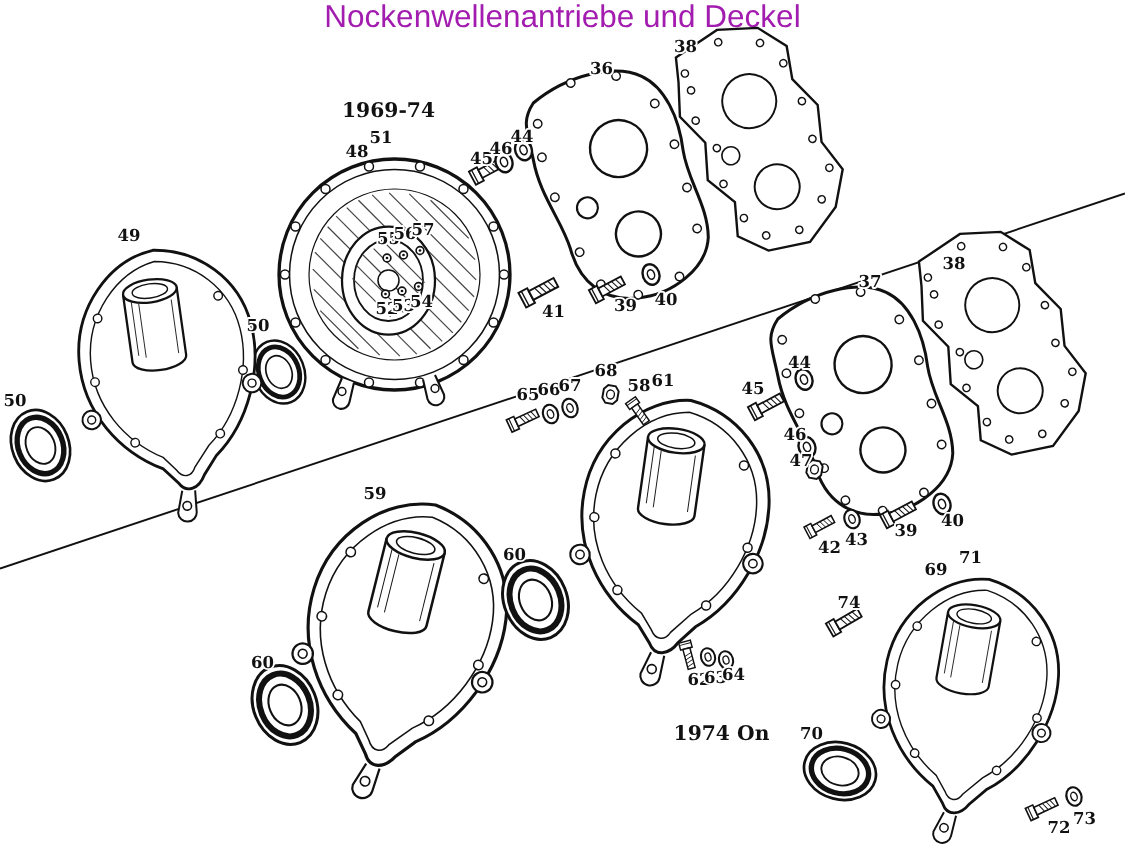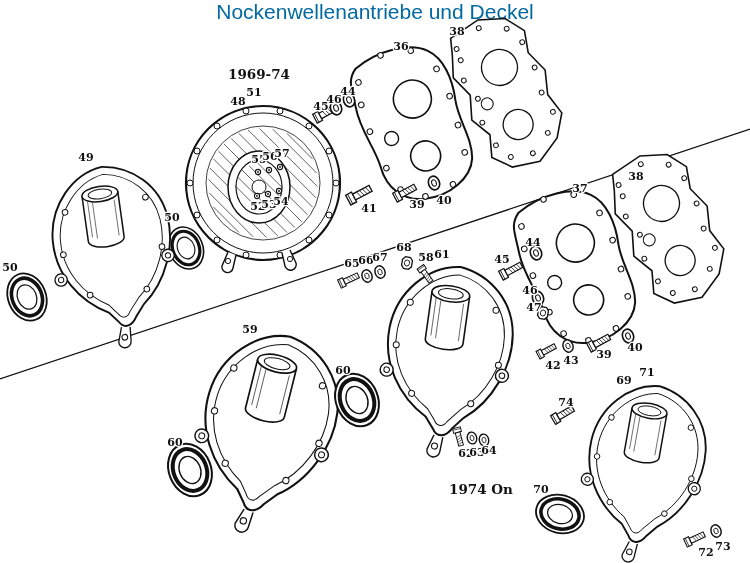--- a/index.html
+++ b/index.html
@@ -1,19 +1,19 @@
 <!DOCTYPE html>
 <html><head>
 <meta charset="utf-8">
 <style>
   html,body{margin:0;padding:0;background:#ffffff;}
   .page{position:relative;width:750px;height:563px;background:#ffffff;overflow:hidden;
         font-family:"Liberation Sans",sans-serif;}
   .title{position:absolute;top:0;left:0;width:100%;text-align:center;margin:0;
-         font-size:21px;font-weight:400;color:#0369a1;font-family:"Liberation Sans",sans-serif;}
+         font-size:21px;font-weight:400;color:#a21caf;font-family:"Liberation Sans",sans-serif;}
   svg{position:absolute;left:0;top:0;}
   .callout{font-family:"DejaVu Serif",serif;font-size:11px;font-weight:bold;fill:#111;
            text-anchor:middle;dominant-baseline:central;
            paint-order:stroke;stroke:#ffffff;stroke-width:2.5px;stroke-linejoin:round;}
   .era-label{font-family:"DejaVu Serif",serif;font-size:13.5px;font-weight:bold;fill:#111;
            text-anchor:middle;dominant-baseline:central;
            paint-order:stroke;stroke:#ffffff;stroke-width:2.5px;stroke-linejoin:round;}
 </style>
 </head>
 <body>

